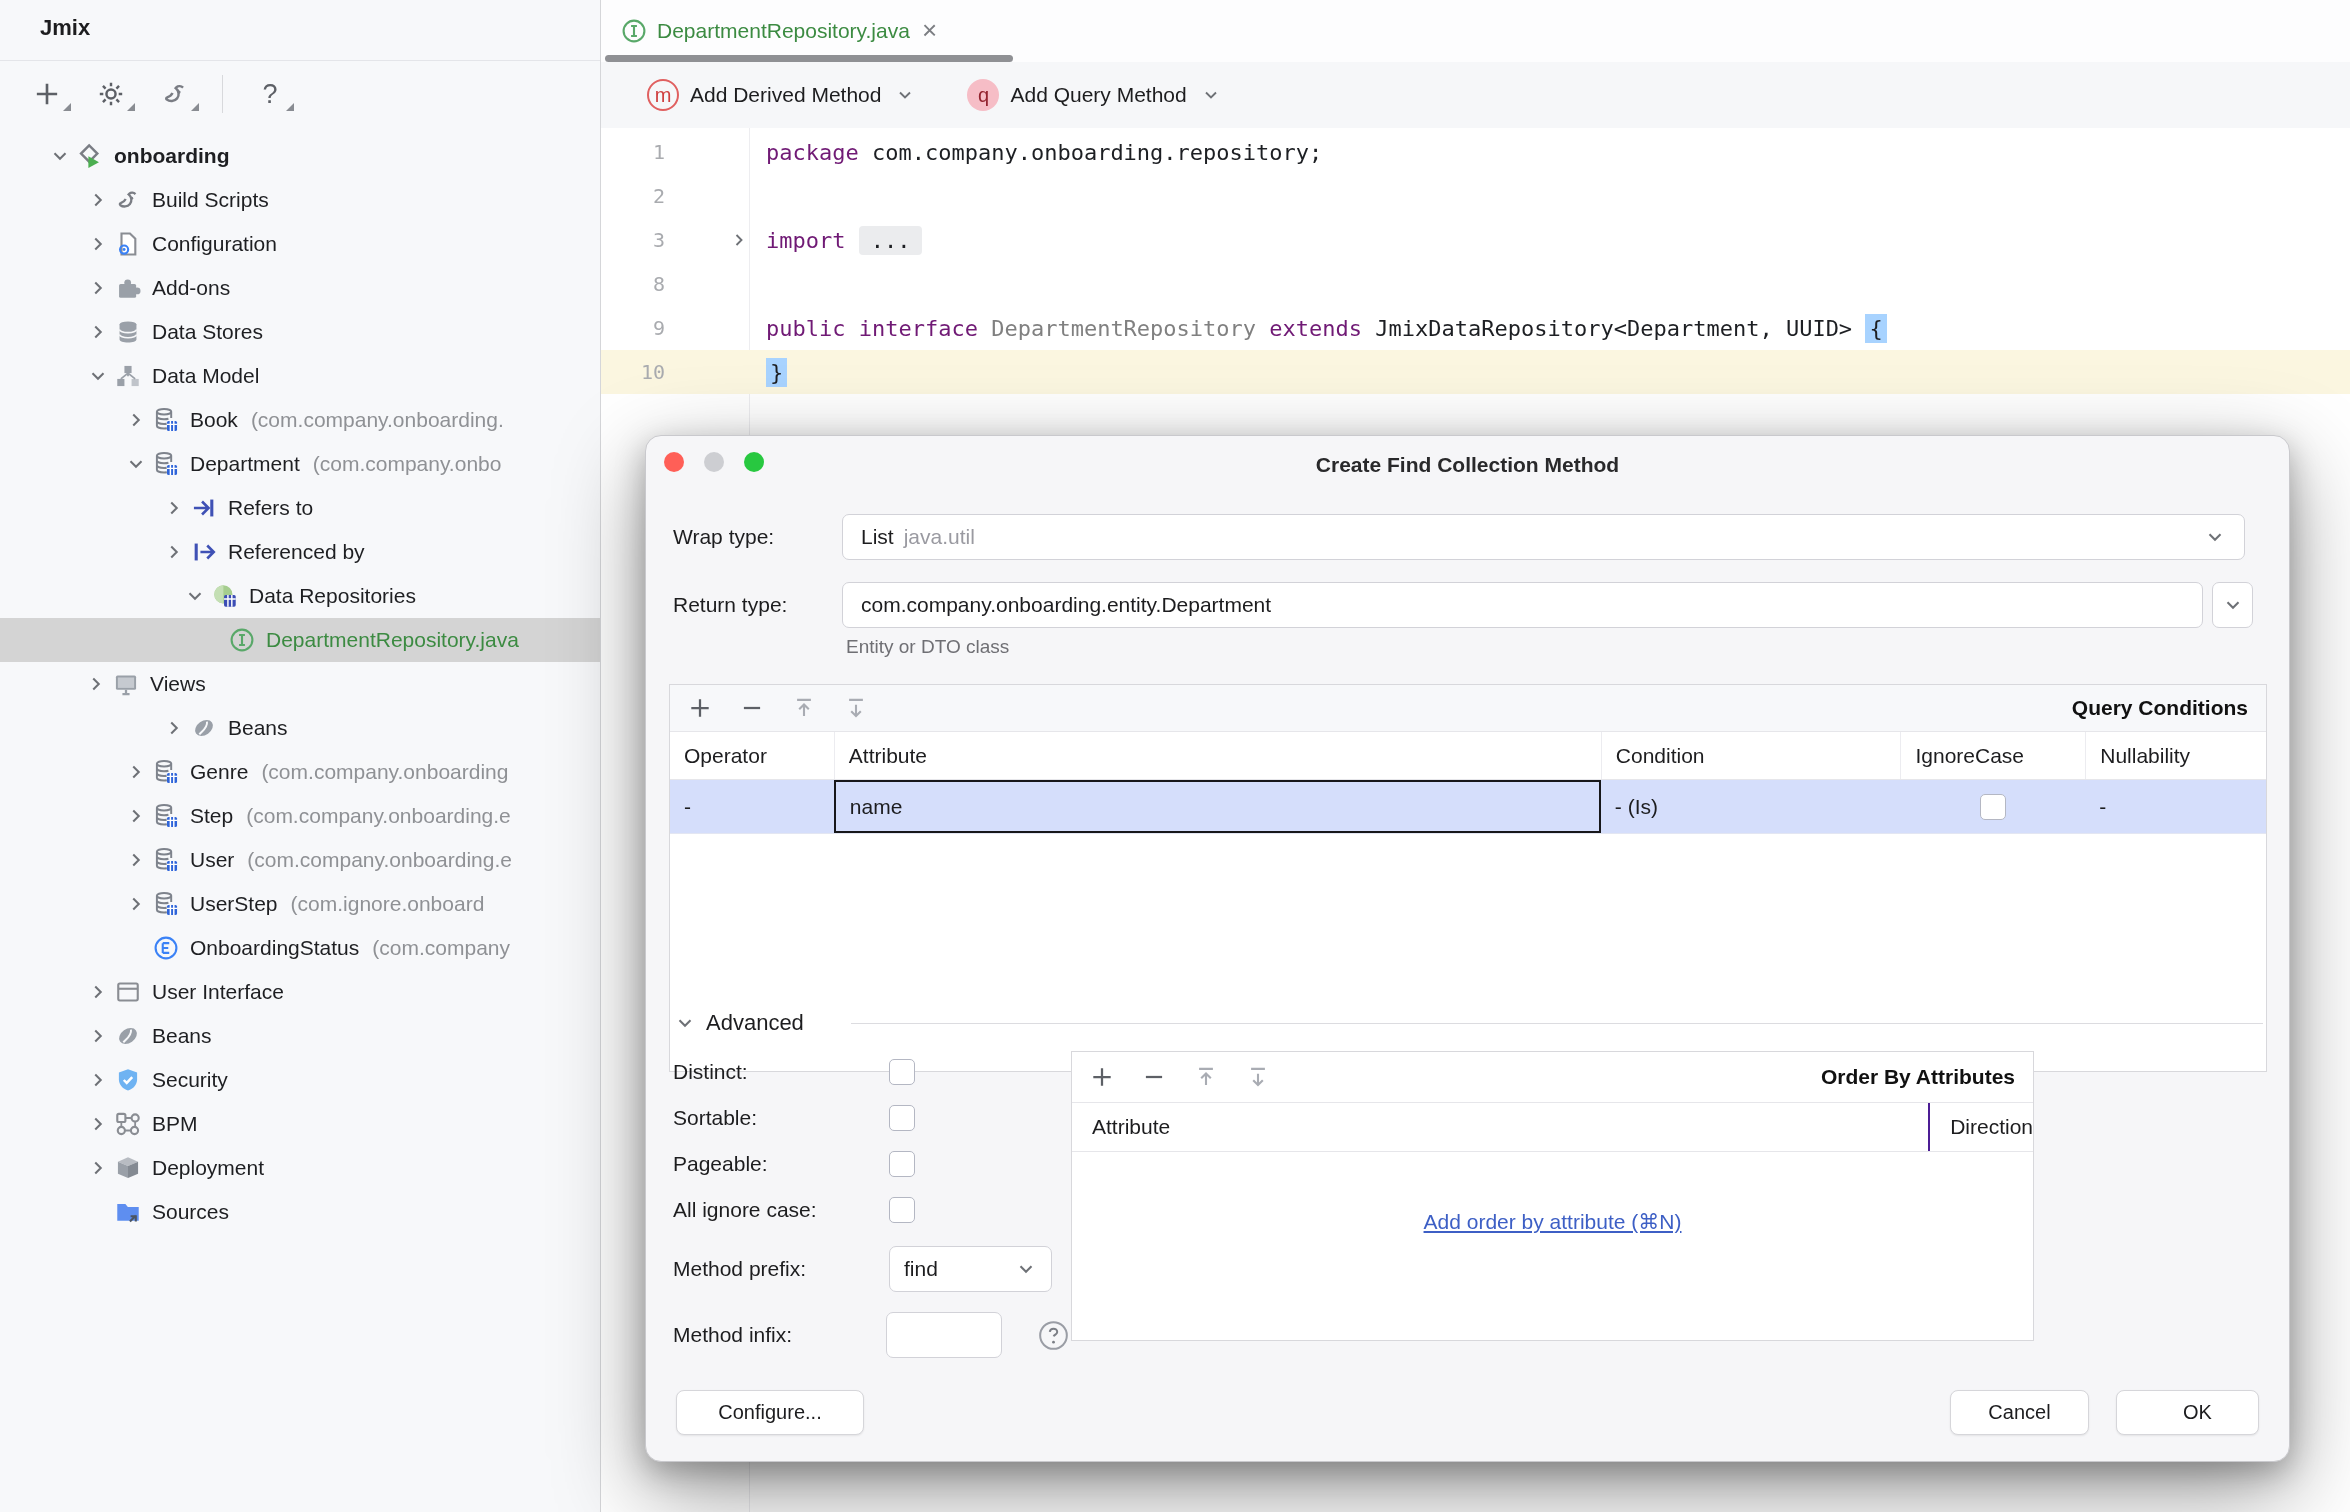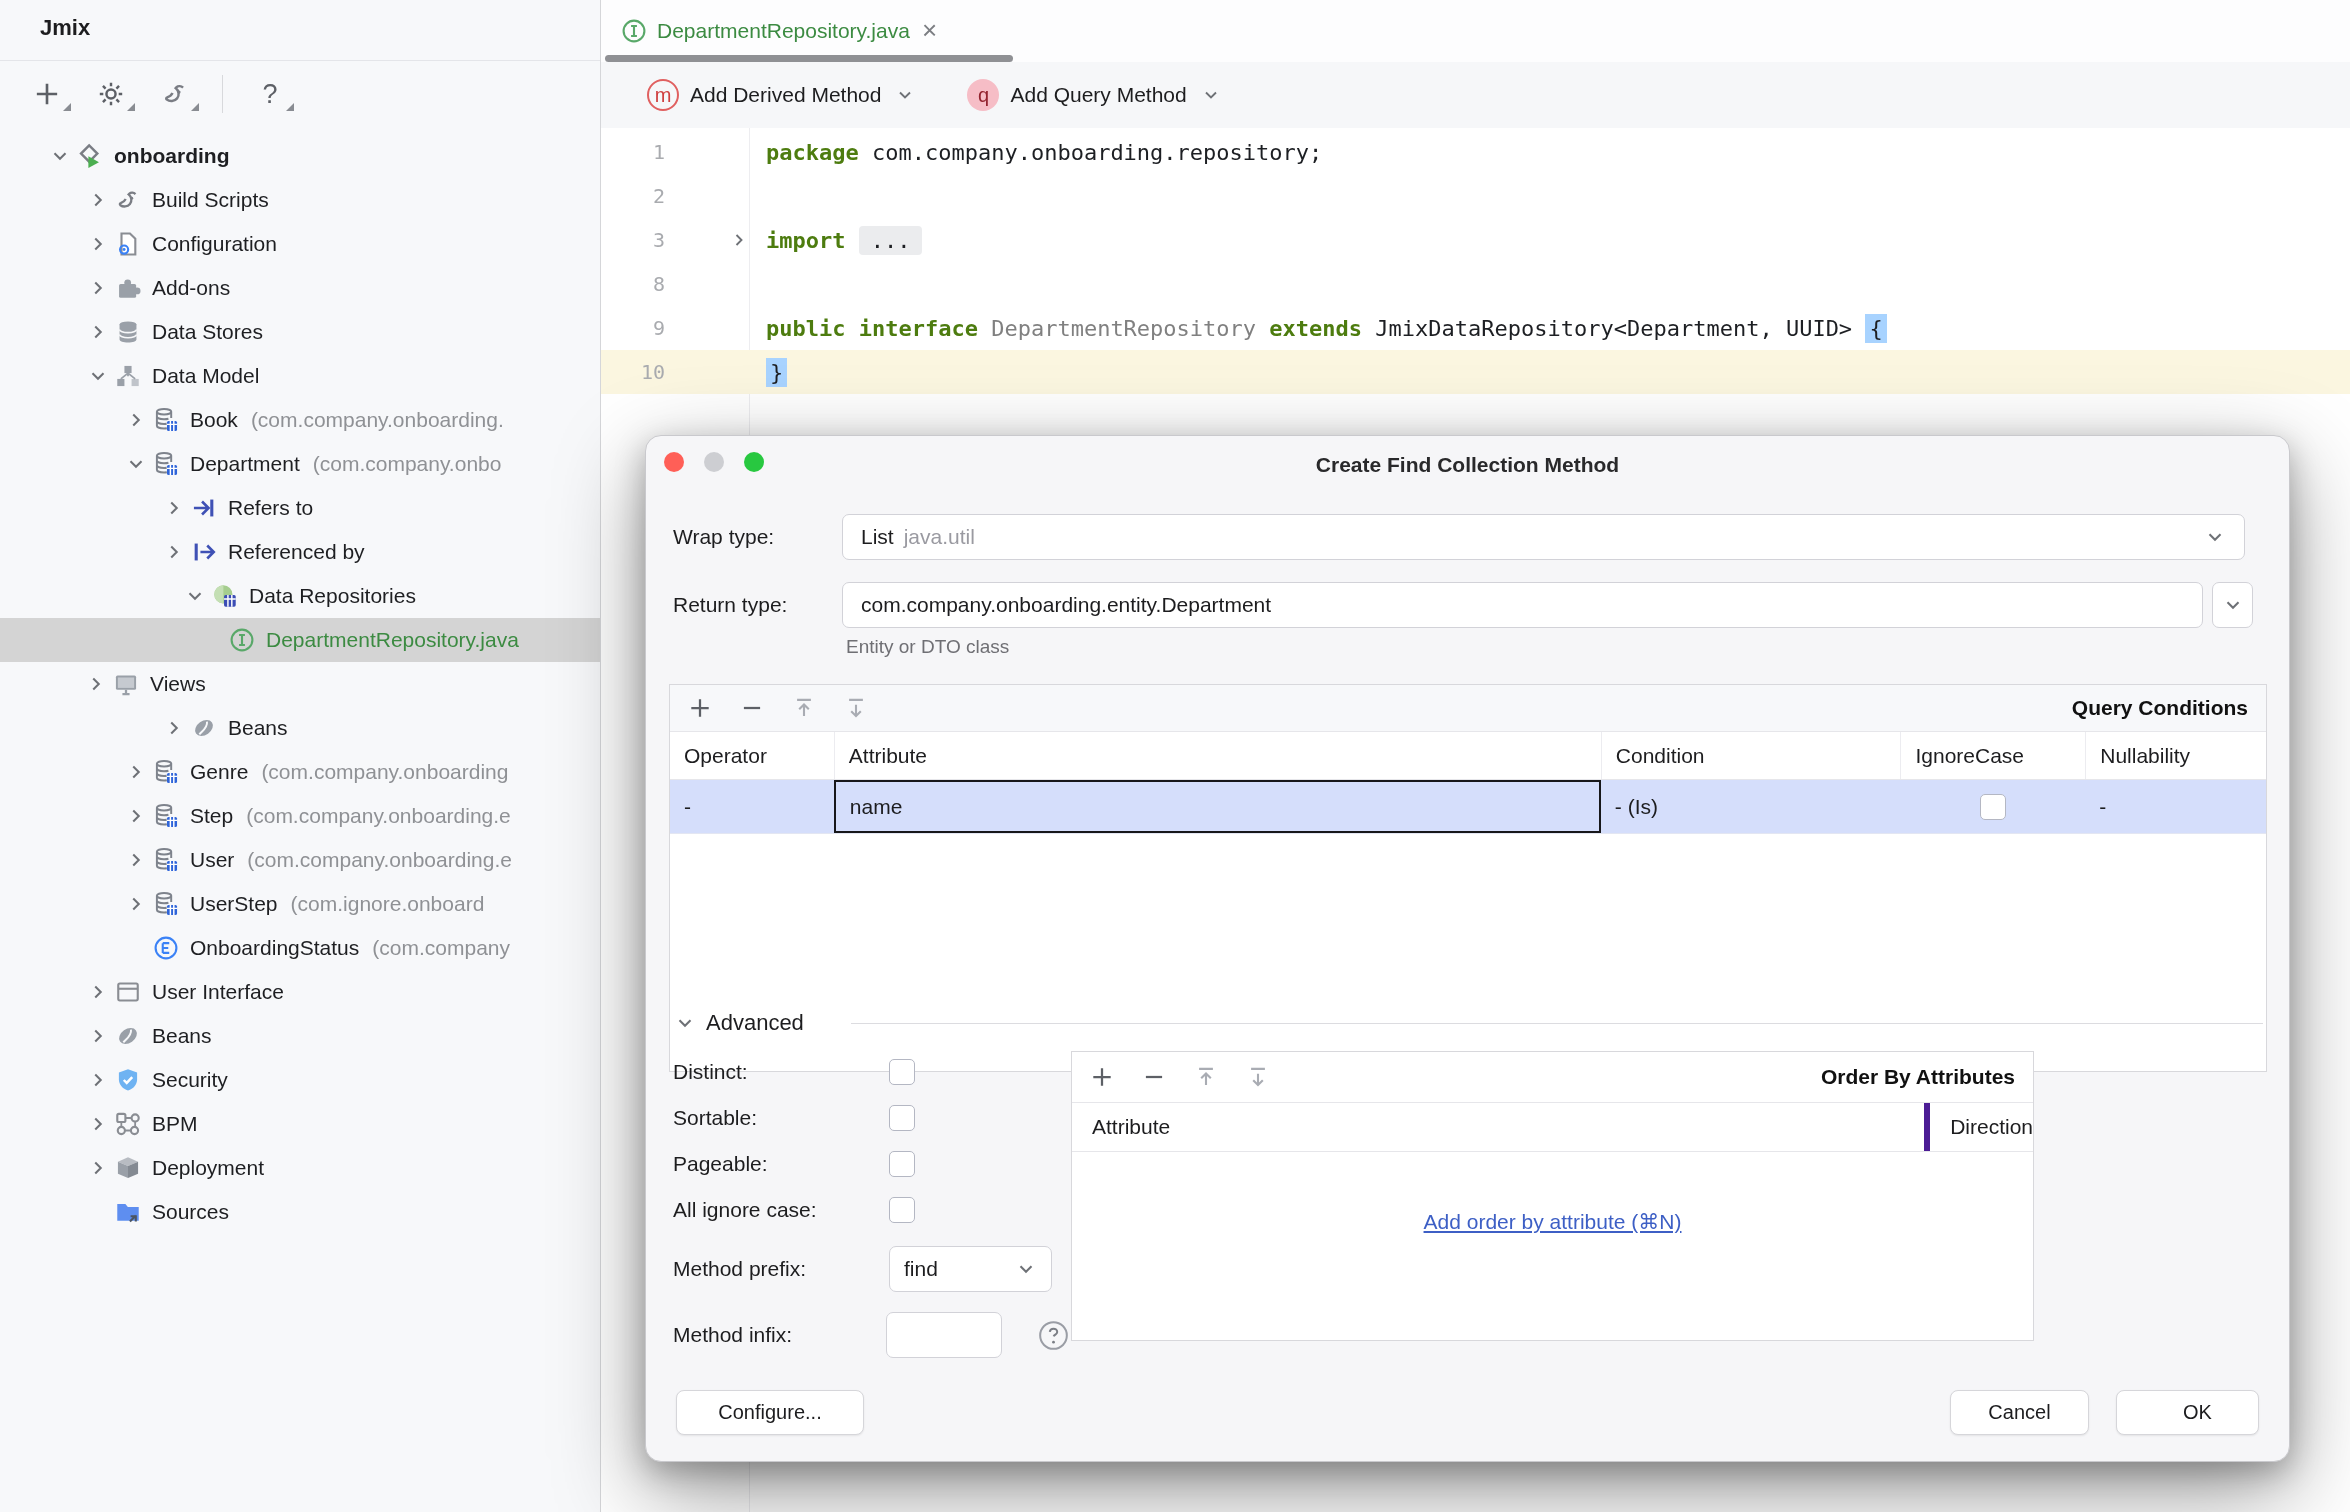--- a/index.html
+++ b/index.html
@@ -45,21 +45,21 @@
   .act .chev{margin-left:14px;display:flex;}
   .act .chev svg{width:20px;height:20px;}
   .act + .act{margin-left:52px;}
   .code{position:absolute;left:0;top:130px;right:0;font-family:"DejaVu Sans Mono",monospace;font-size:22px;}
   .cl{height:44px;display:flex;align-items:center;white-space:pre;position:relative;}
   .cl.current{background:#fbf6e0;}
   .ln{width:64px;text-align:right;color:#a9abaf;font-size:20px;flex:none;}
   .foldslot{width:84px;display:flex;justify-content:flex-end;padding-right:4px;flex:none;}
   .foldslot svg{width:20px;height:20px;}
   .src{margin-left:13px;}
-  .src .k{color:#4d7c0f;font-weight:bold;}
+  .src .k{color:#701a75;font-weight:normal;}
   .src .p{color:#1d1f23;}
   .src .g{color:#808080;}
   .src .f{background:#ebecee;border-radius:4px;padding:2px 12px;color:#1d1f23;}
   .src .b{background:#a8d3ff;padding:2px 4px;}
   .gutter-line{position:absolute;left:148px;top:128px;bottom:0;width:1px;background:#ededf0;}
 
   
   .dialog{position:absolute;left:645px;top:435px;width:1645px;height:1027px;background:#f6f6f8;
           border-radius:16px;border:1px solid #c9c9cd;box-sizing:border-box;
           box-shadow:0 30px 90px rgba(0,0,0,.40),0 10px 30px rgba(0,0,0,.25);
@@ -110,21 +110,21 @@
   .mi-row .ol{width:213px;}
   .mini-input{width:116px;height:46px;}
   .help-ic{margin-left:36px;display:flex;}
   .help-ic svg{width:31px;height:31px;}
 
   .order-panel{position:absolute;left:425px;top:615px;width:963px;height:290px;background:#fff;border:1px solid #d8d8dc;box-sizing:border-box;}
   .order-panel .mini-toolbar{height:50px;background:#fff;border-bottom:none;}
   .ob-header{height:48px;display:flex;border-top:1px solid #e6e6ea;border-bottom:1px solid #e6e6ea;}
   .ob-header .c{display:flex;align-items:center;padding-left:20px;box-sizing:border-box;}
   .ob1{width:862px;}
-  .ob2{flex:1;border-left:6px solid #4c1d95;padding-left:18px;}
+  .ob2{flex:1;border-left:2px solid #4c1d95;padding-left:18px;}
   .ob-body{display:flex;justify-content:center;}
   .ob-link{margin-top:58px;color:#3d5fc5;text-decoration:underline;cursor:pointer;}
 
   .btn{position:absolute;height:45px;background:#fff;border:1px solid #d6d6da;border-radius:8px;box-sizing:border-box;
        display:flex;align-items:center;justify-content:center;font-size:20px;color:#1d1d1f;box-shadow:0 1px 2px rgba(0,0,0,.08);}
   .btn-configure{left:30px;top:954px;width:188px;}
   .btn-cancel{left:1304px;top:954px;width:139px;}
   .btn-ok{left:1470px;top:954px;width:143px;padding-left:20px;}
 </style>
 </head>

